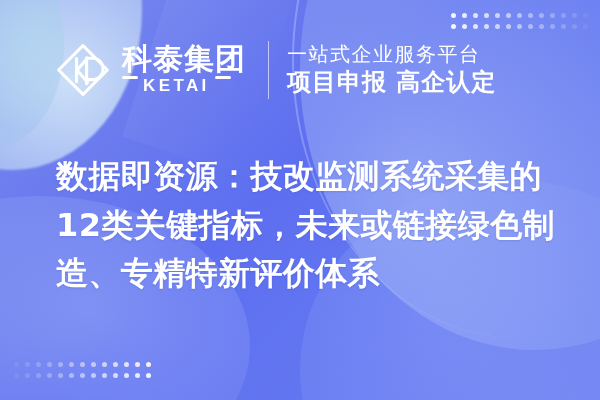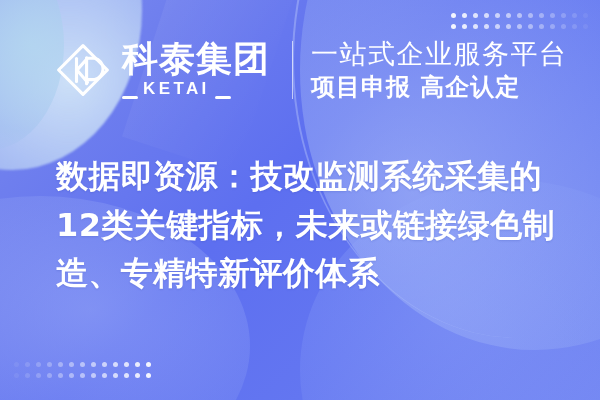--- a/index.html
+++ b/index.html
@@ -116,47 +116,47 @@
   .logo-block { display: flex; align-items: center; gap: 11px; }
 
   .logo-mark {
     width: 56px; height: 56px;
     flex: 0 0 56px;
     position: relative;
   }
 
   .logo-words { display: flex; flex-direction: column; gap: 2px; }
   .logo-cn {
-    font-size: 36px;
+    font-size: 30px;
     font-weight: 700;
     color: #ffffff;
     letter-spacing: 1px;
     line-height: 1.02;
     font-family: "DejaVu Sans", "Liberation Sans", sans-serif;
   }
-  .logo-en-row { display: flex; align-items: flex-end; gap: 5px; }
+  .logo-en-row { display: flex; align-items: flex-start; gap: 5px; }
   .logo-rule { height: 3px; width: 16px; background: #fff; border-radius: 2px; }
   .logo-en {
     font-size: 17px;
     font-weight: 700;
     color: #ffffff;
     letter-spacing: 3.4px;
     font-family: "Liberation Sans", sans-serif;
   }
 
   .divider {
     width: 1px;
     height: 58px;
     background: rgba(255,255,255,0.62);
     margin: 0 18px 0 22px;
   }
 
   .tagline { display: flex; flex-direction: column; gap: 2px; }
   .tagline-main {
-    font-size: 27px;
+    font-size: 20px;
     color: #ffffff;
     letter-spacing: 1.5px;
     font-weight: 400;
     line-height: 1.18;
     font-family: Liberation Sans, sans-serif;
   }
   .tagline-sub {
     font-size: 24px;
     color: #ffffff;
     font-weight: 700;

